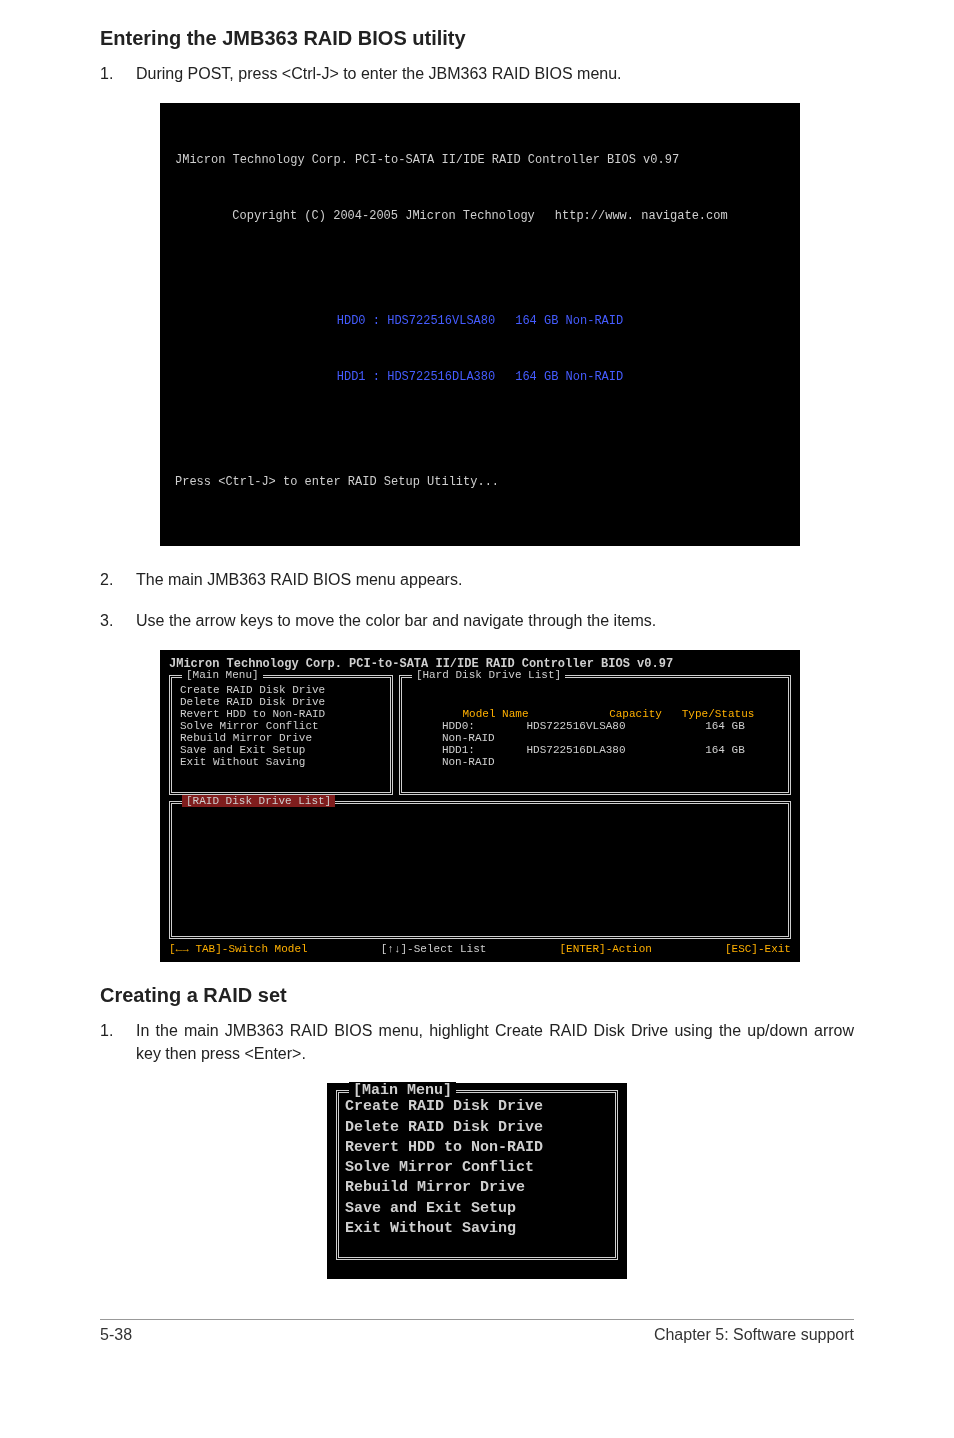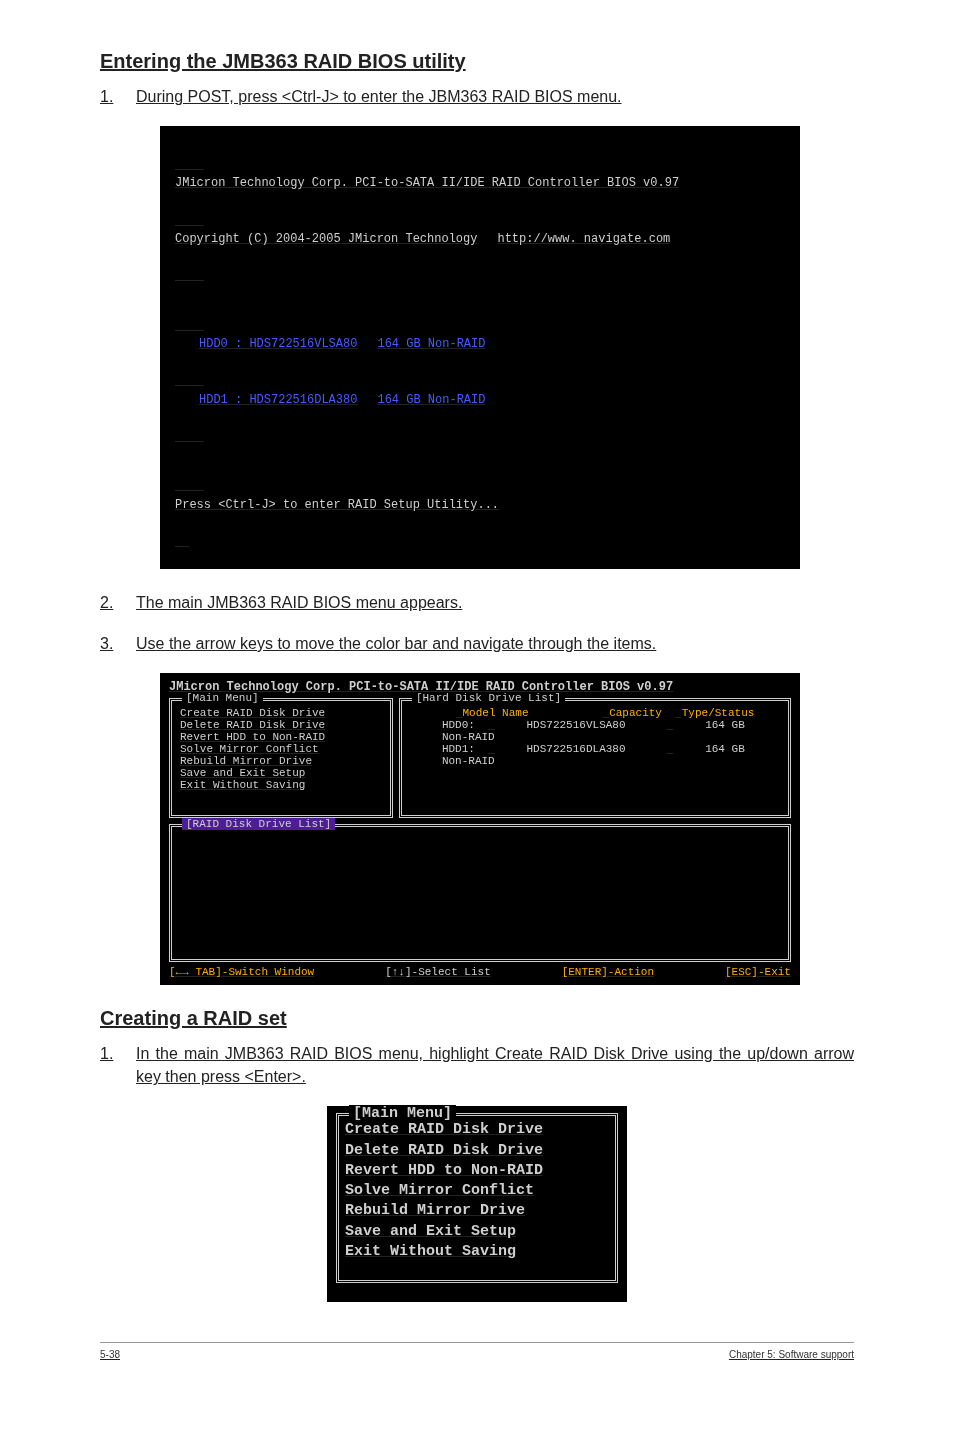--- a/index.html
+++ b/index.html
@@ -4,23 +4,22 @@
 <style>
   html, body {
     margin: 0;
     padding: 0;
     background: #fff;
     font-family: Arial, Helvetica, sans-serif;
     color: #222;
     width: 954px;
   }
   .page {
-    padding: 40px 100px 30px 100px;
+    padding: 17px 100px 30px 100px;
     box-sizing: border-box;
-    text-decoration: underline;
   }
   h2.section-heading {
     font-size: 20px;
     font-weight: bold;
     margin: 10px 0 12px 0;
   }
   .para {
     display: flex;
     font-size: 16px;
     line-height: 1.45;
@@ -38,21 +37,21 @@
     border: 1px solid #000;
     padding: 10px 14px 16px 14px;
     font-family: "Courier New", monospace;
     font-size: 12px;
     line-height: 1.55;
     white-space: pre;
     margin: 0 0 22px 60px;
     width: 640px;
     box-sizing: border-box;
   }
-  .bios-box .row { display:flex; justify-content:flex-start;gap:20px; }
+  .bios-box .row { display:flex; justify-content:center;gap:20px; }
   .bios-box .blue { color:#455cff; }
 
   
   .bios2 {
     background:#000;
     color:#cfcfcf;
     border:1px solid #000;
     font-family:"Courier New", monospace;
     font-size:11px;
     padding:6px 8px 6px 8px;
@@ -75,36 +74,36 @@
   .bios2 .frame .legend {
     position:absolute;
     top:-9px; left:10px;
     background:#000;
     padding:0 4px;
     font-size:11px;
     color:#cfcfcf;
   }
   .bios2 ul { list-style:none; padding:0; margin:0; }
   .bios2 ul li { white-space:nowrap; }
-  .bios2 .hdd-header span { display:inline-block; }
+  .bios2 .hdd-header span { display:inline-block;margin-top:24px; }
   .bios2 .hdd-header { color:#ffb000; }
   .bios2 .hdd-row span { display:inline-block; color:#cfcfcf;margin-left:32px; }
   .col-label { width:46px; }
   .col-model { width:140px; }
   .col-cap { width:66px; }
   .col-stat { width:90px; }
   .bios2 .raid-frame {
     border:3px double #cfcfcf;
     margin-top:6px;
     height:120px;
     position:relative;
     padding:6px 8px;
   }
   .bios2 .raid-frame .legend {
-    position:absolute; top:-9px; left:10px; background:#4c1d95; padding:0 4px;
+    position:absolute; top:-9px; left:10px; background:#7f1d1d; padding:0 4px;
   }
   .bios2 .footer {
     margin-top:4px;
     display:flex;
     justify-content:space-between;
     font-size:11px;
   }
   .bios2 .footer .l { color:#ffb000; }
   .bios2 .footer .c { color:#cfcfcf; }
   .bios2 .footer .r1 { color:#ffb000;text-align:right; }
@@ -132,21 +131,21 @@
     position:absolute; top:-11px; left:10px; background:#000; padding:0 4px; font-size:15px;
   }
   .menu-closeup .item { line-height:1.35; white-space:nowrap; }
 
   .page-footer {
     border-top:1px solid #999;
     margin-top:20px;
     padding-top:6px;
     display:flex;
     justify-content:space-between;
-    font-size:10px;
+    font-size:16px;
     color:#333;
   }
 </style>
 </head>
 <body>
 
 <div class="page">
 
   <h2 class="section-heading">Entering the JMB363 RAID BIOS utility</h2>
 
@@ -217,21 +216,21 @@
           <span class="col-model">HDS722516DLA380</span>
           <span class="col-cap">164 GB</span>
           <span class="col-stat">Non-RAID</span>
         </div>
       </div>
     </div>
     <div class="raid-frame">
       <span class="legend">[RAID Disk Drive List]</span>
     </div>
     <div class="footer">
-      <span class="l">[←→ TAB]-Switch Window</span>
+      <span class="l">[←→ TAB]-Switch Model</span>
       <span class="c">[↑↓]-Select List</span>
       <span class="r1">[ENTER]-Action</span>
       <span class="r2">[ESC]-Exit</span>
     </div>
   </div>
 
   <h2 class="section-heading">Creating a RAID set</h2>
 
   <div class="para">
     <span class="num">1.</span>

